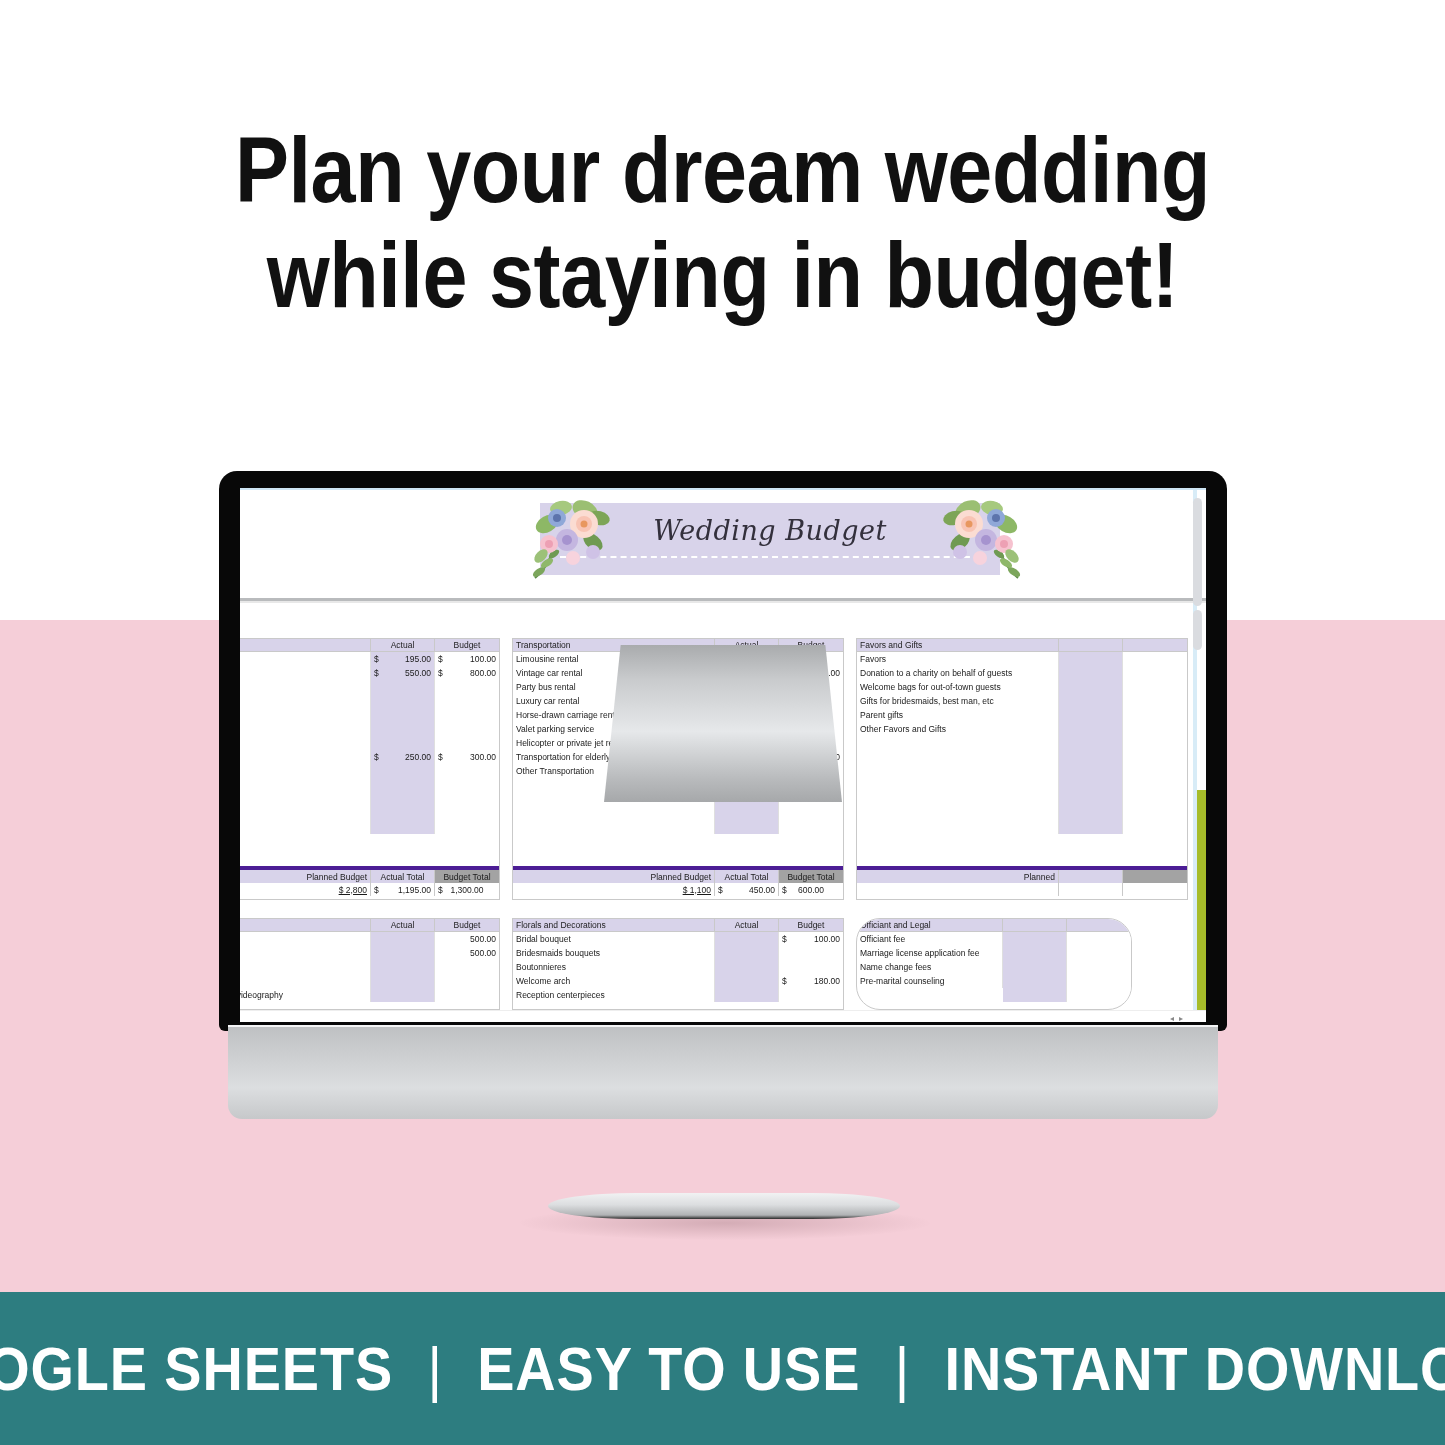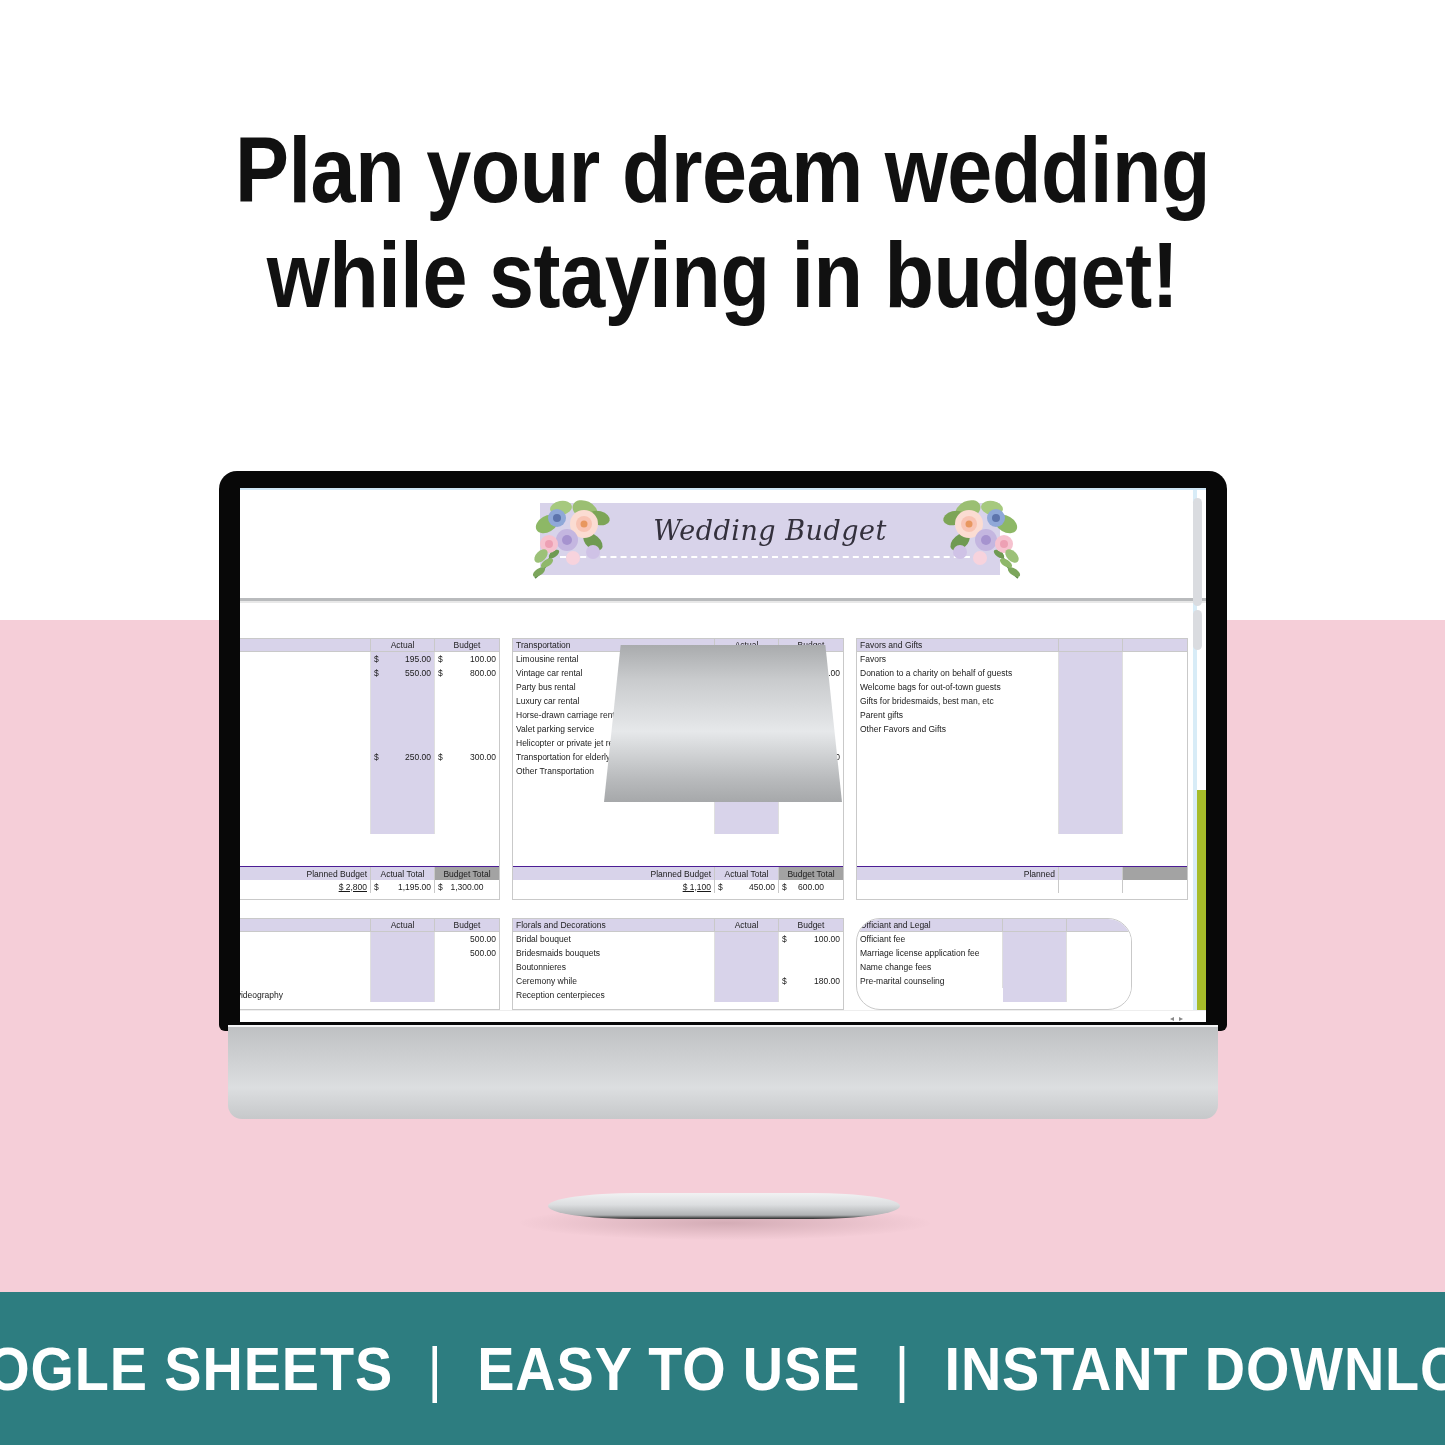--- a/index.html
+++ b/index.html
@@ -149,21 +149,21 @@
     display:flex; align-items:center; padding:0 3px;
     border-right:1px solid #dfdfdf;
     white-space:nowrap; overflow:hidden;
   }
   .tbl .row .c:last-child { border-right:none; }
   .c.name  { flex:1 1 auto; justify-content:flex-start; }
   .c.act   { width:64px; background:#d8d3ea; justify-content:flex-end; position:relative; }
   .c.bud   { width:64px; background:#ffffff; justify-content:flex-end; position:relative; }
   .c.hdr-act, .c.hdr-bud { width:64px; justify-content:center; }
   .cur { position:absolute; left:3px; }
-  .tfoot { background:#d8d3ea; border-top:1px solid #4c1d95; }
+  .tfoot { background:#d8d3ea; border-top:4px solid #4c1d95; }
   .tfoot .row { height:13px; }
   .tfoot .row .c { border-right:1px solid #c9c9c9; font-size:8.5px; }
   .tfoot .row .c.name { justify-content:flex-end; }
   .tfoot .row .c.act { background:#d8d3ea; justify-content:center; }
   .tfoot .row .c.bud { background:#a3a3a3; justify-content:center; }
   .tfoot .row.vals .c.act { background:#ffffff; justify-content:flex-end; }
   .tfoot .row.vals .c.bud { background:#ffffff; justify-content:center; }
   .tfoot .row.vals .c.name { background:#ffffff;text-decoration:underline; }
 
   .cell-selected { outline:2px solid #1a73e8; outline-offset:-1px; position:relative; z-index:3;margin-top:42px; }
@@ -617,21 +617,21 @@
               <div class="c name">Bridesmaids bouquets</div>
               <div class="c act"></div>
               <div class="c bud"></div>
             </div>
             <div class="row">
               <div class="c name">Boutonnieres</div>
               <div class="c act"></div>
               <div class="c bud"></div>
             </div>
             <div class="row">
-              <div class="c name">Ceremony while</div>
+              <div class="c name">Welcome arch</div>
               <div class="c act"></div>
               <div class="c bud">
                 <span class="cur">$</span>
                 <span>180.00</span>
               </div>
             </div>
             <div class="row">
               <div class="c name">Reception centerpieces</div>
               <div class="c act"></div>
               <div class="c bud"></div>

